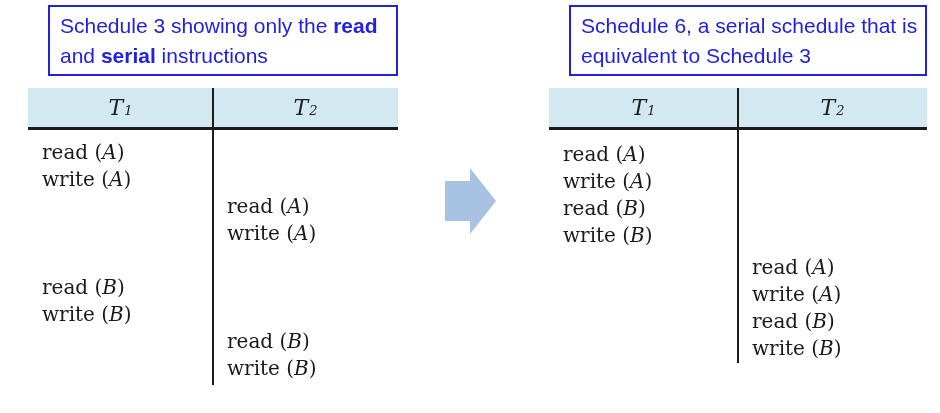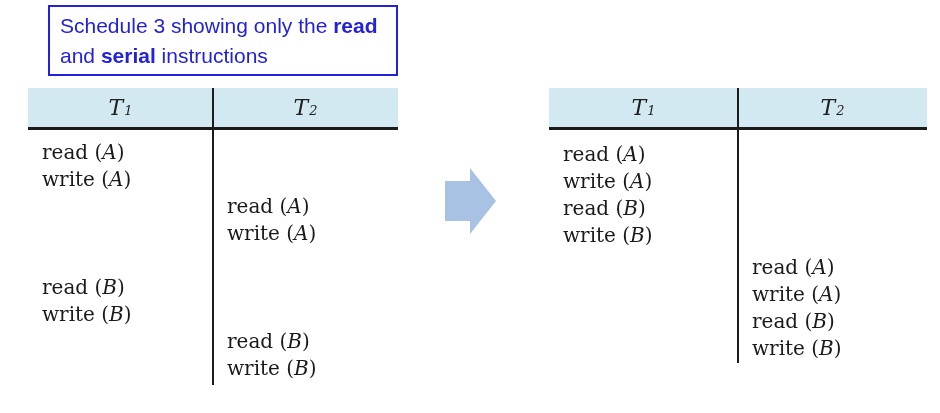--- a/index.html
+++ b/index.html
@@ -173,20 +173,21 @@
           <div class="cell"><span>write (</span><i>B</i><span>)</span></div>
         </div>
       </div>
   </section>
 
   <svg class="arrow" viewBox="0 0 52 68" xmlns="http://www.w3.org/2000/svg" aria-hidden="true">
     <polygon points="0,14 25,14 25,1 51,34 25,67 25,54 0,54" fill="#a7c2e2"></polygon>
   </svg>
 
   <section class="panel" id="panel-1">
+    <div class="title-box"><span>Schedule 6, a serial schedule that is</span><br><span>equivalent to Schedule 3</span></div>
     <div class="thead">
       <div class="th">
           <i>T</i>
           <sub>1</sub>
         </div>
       <div class="th">
           <i>T</i>
           <sub>2</sub>
         </div>
     </div>

